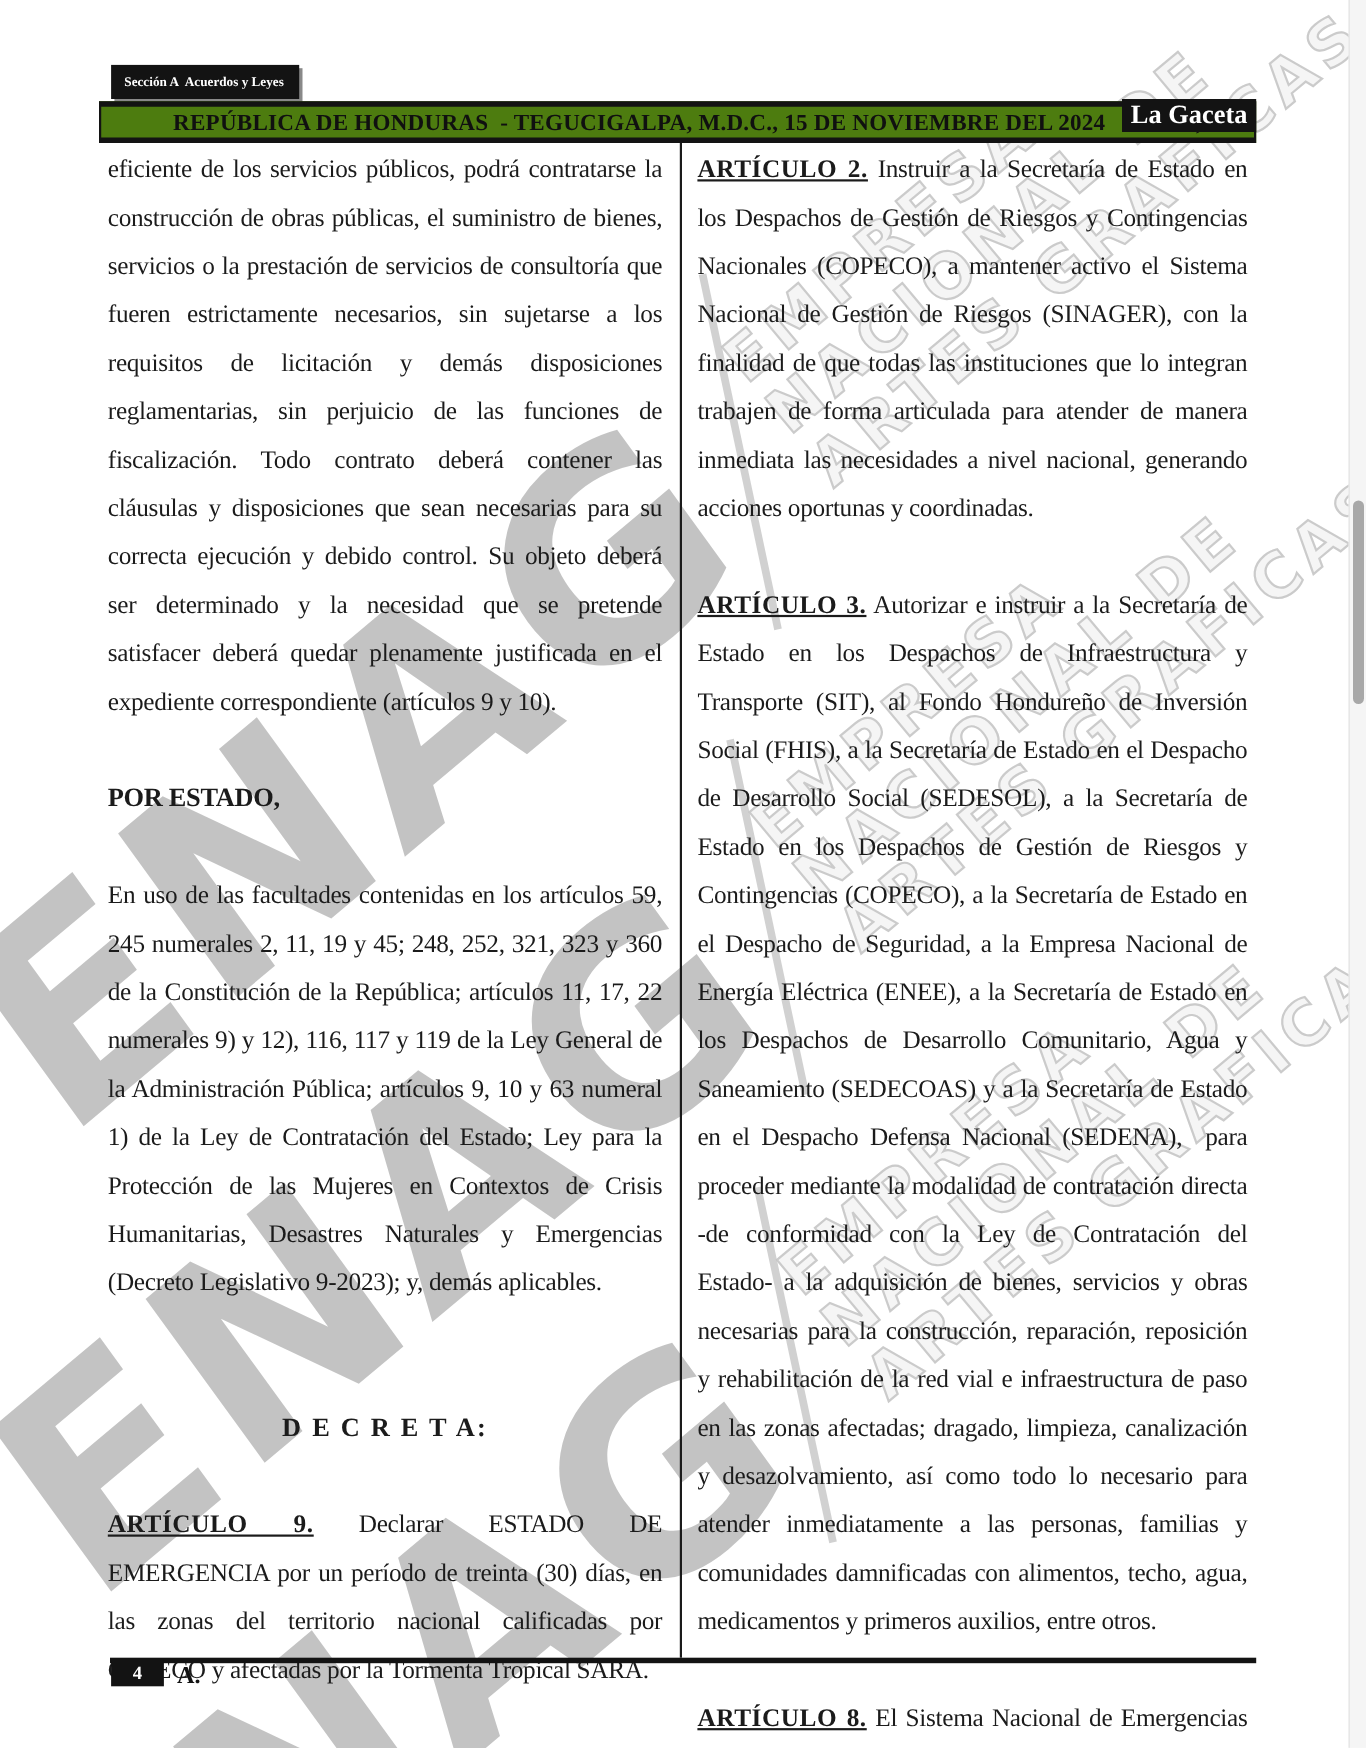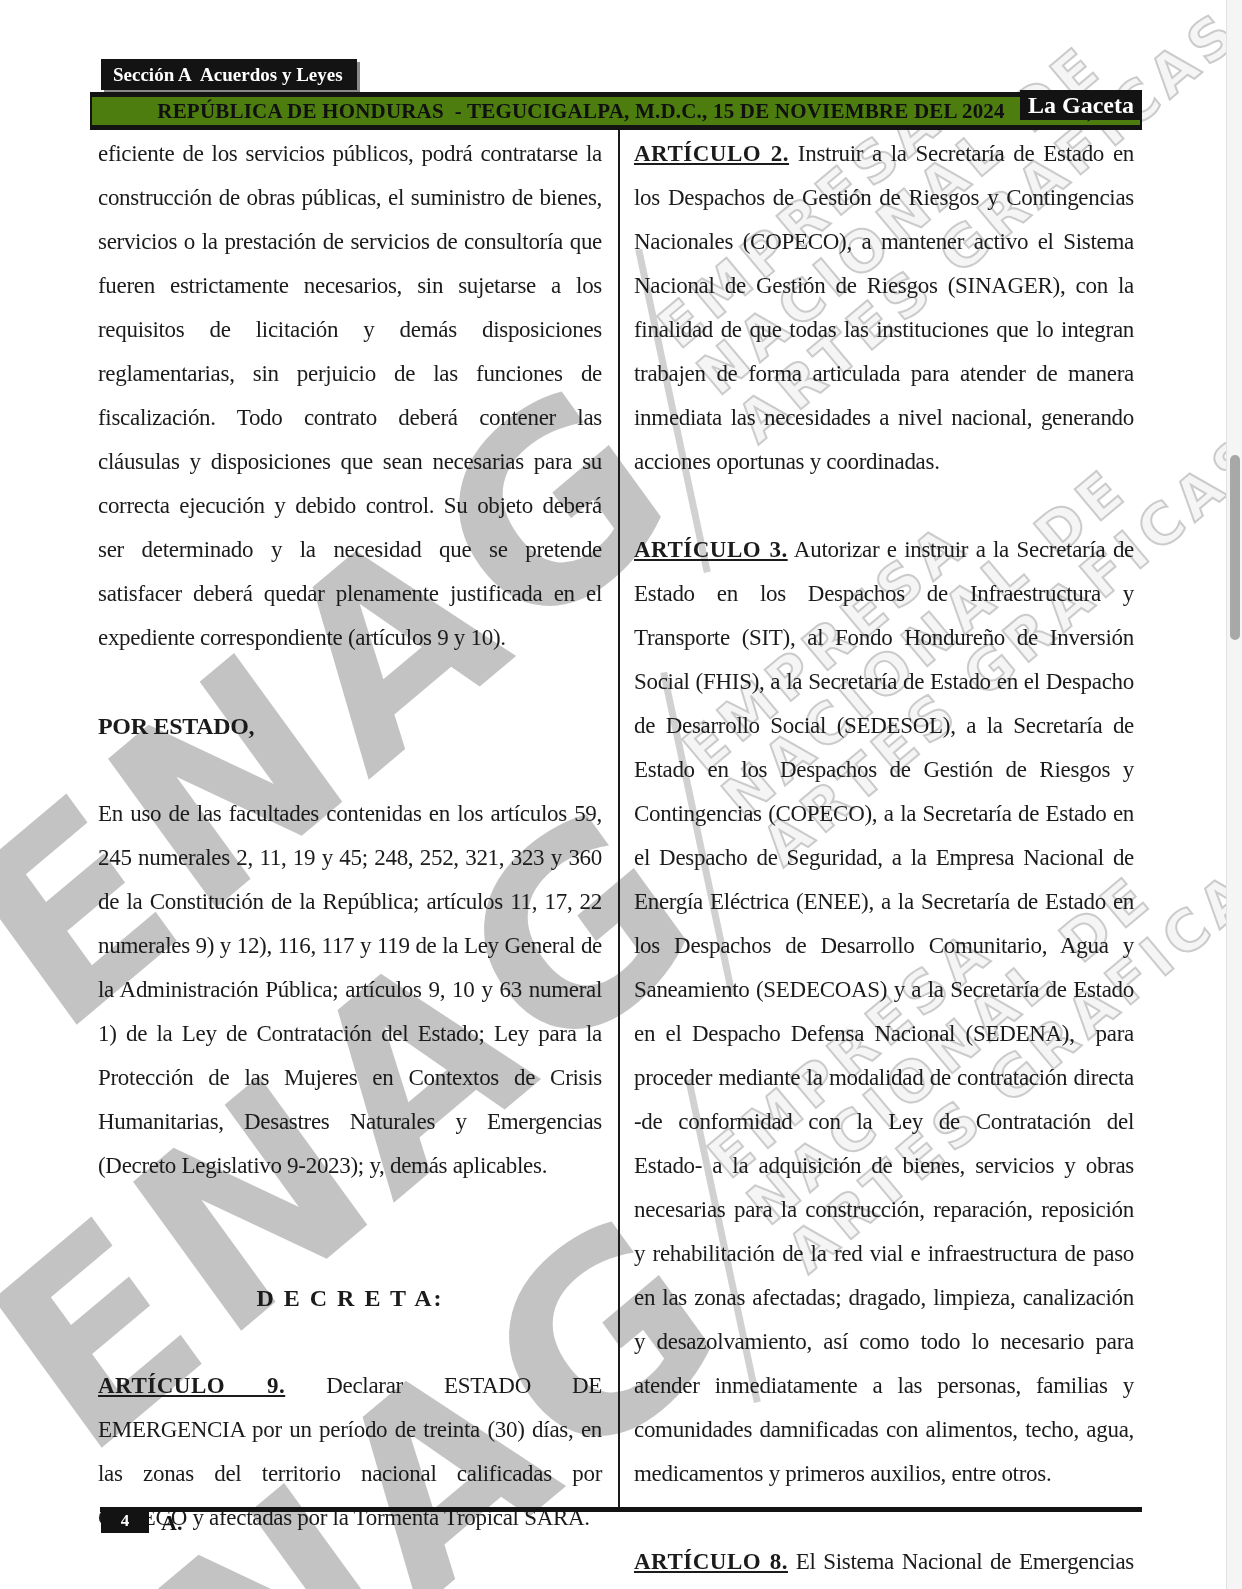--- a/index.html
+++ b/index.html
@@ -29,21 +29,21 @@
   }
   .wm1 { left:600px; top:472px; }
   .wm2 { left:625px; top:895px; }
   .wm3 { left:650px; top:1302px; }
 
   
   .section-label-box {
     position:absolute; left:101px; top:59px; z-index:2;
     height:31px; padding:0 14px 0 12px; background:#131313; color:#ffffff;
     display:flex; align-items:center;
-    font-weight:bold; font-size:19px;
+    font-weight:bold; font-size:12px;
     box-shadow:3px 3px 0 rgba(40,40,40,.55);
   }
   .masthead {
     position:absolute; left:90px; top:92px; z-index:2;
     width:1052px; height:38px; box-sizing:border-box; background:#4d7c0f;
     border:2px solid #131313; border-top-width:5px; border-bottom-width:5px;
     display:flex; align-items:center;
   }
   .masthead-title {
     flex:1; text-align:center; padding-left:40px;

